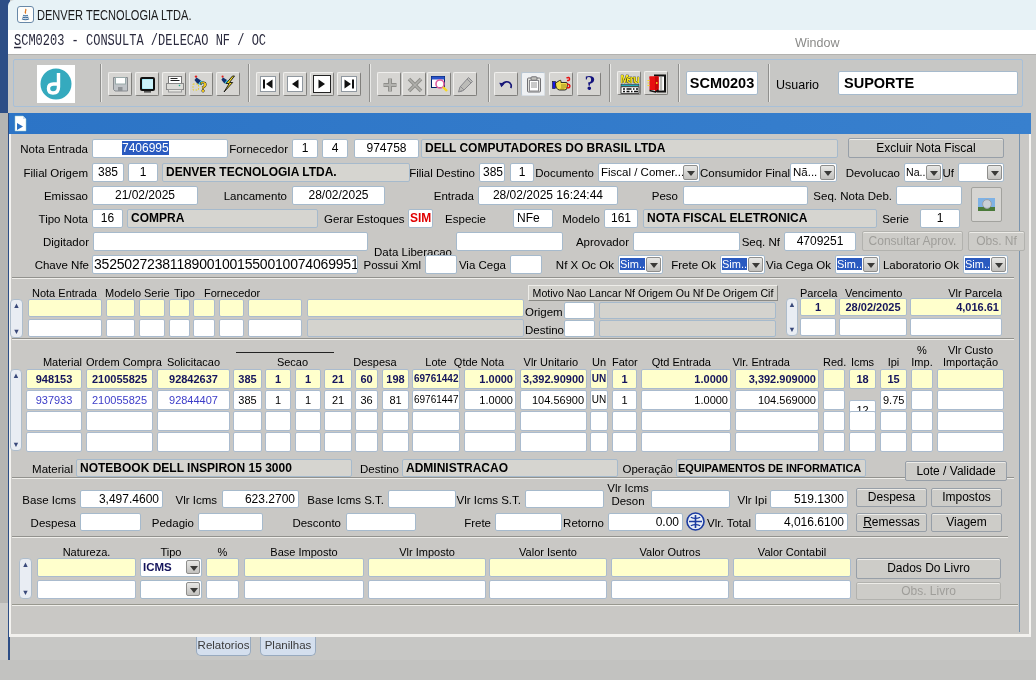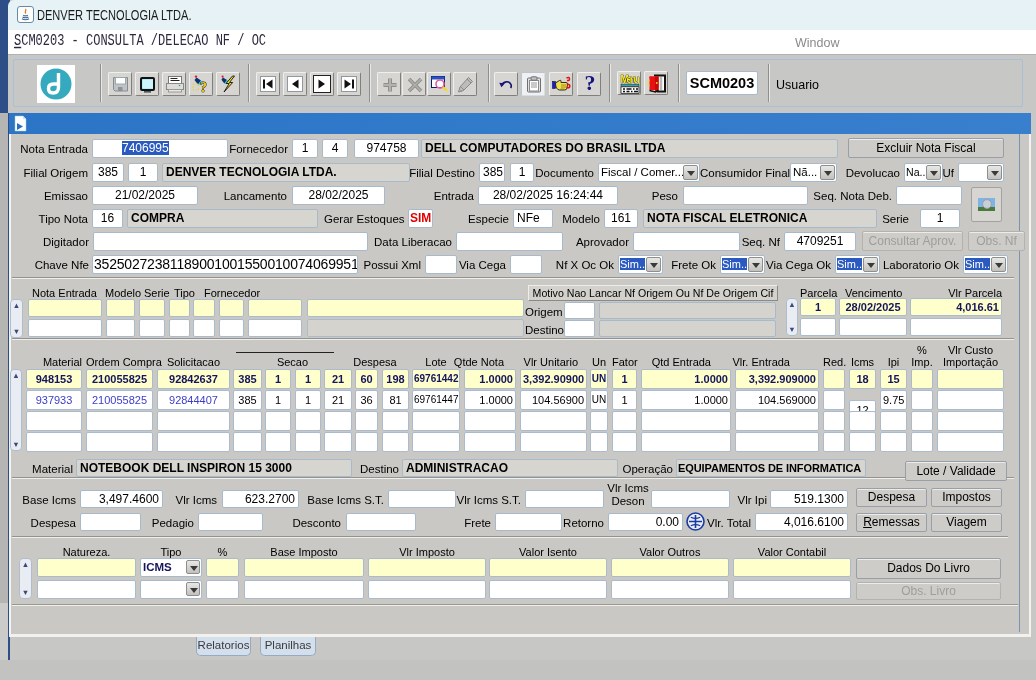--- a/index.html
+++ b/index.html
@@ -205,20 +205,21 @@
         <path d="M8 16 l3.5 -1.5 v-12 l-3.5 0 z" fill="#c80808"></path>
         <circle cx="9.8" cy="9" r="0.9" fill="#f8d820"></circle>
         <path d="M0.5 6.5 h2 M0.5 9 h1.5 M0.5 11.5 h2" stroke="#f8d820" stroke-width="1.2"></path>
         <path d="M2.5 16.5 l6 1.5 3 -2" stroke="#111" stroke-width="1.6" fill="none"></path>
       </svg>
     </div>
   <div class="sep" style="left:678px;top:64px;height:38px;"></div>
   <div class="abs" style="left:686px;top:71px;width:72px;height:24px;background:#fff;border:1px solid #a6bacc;border-radius:2px;font-size:14.5px;font-weight:bold;text-align:center;line-height:22px;">SCM0203</div>
   <div class="sep" style="left:768px;top:64px;height:38px;"></div>
   <div class="abs lbl" style="left:776px;top:78px;font-size:12.5px;">Usuario</div>
+  <div class="abs" style="left:838px;top:71px;width:180px;height:24px;background:#fff;border:1px solid #a6bacc;border-radius:2px;font-size:14.5px;font-weight:bold;line-height:22px;padding-left:5px;">SUPORTE</div>
 
   <div class="abs" style="left:9px;top:113px;width:1022px;height:21px;background:linear-gradient(90deg,#2c74c6,#3880ce);"></div>
   <div class="abs" style="left:14px;top:115px;width:13px;height:17px;">
     <svg width="13" height="17" viewBox="0 0 13 17">
       <path d="M1 1 h8 l3 3 v12 h-11 z" fill="#fff" stroke="#9cc" stroke-width="0.5"></path>
       <path d="M9 1 l3 3 h-3 z" fill="#cde"></path>
       <path d="M3 8 l6 3.5 -6 3.5 z" fill="#2a70c2"></path>
     </svg>
   </div>
 
@@ -270,31 +271,31 @@
       <rect y="9" width="17" height="4" fill="#4a7a3a"></rect>
       <circle cx="9" cy="6" r="4.4" fill="#c9cfd6" stroke="#9aa0a8"></circle>
     </svg>
   </div>
 
   <div class="lbl rt" style="left:8px;top:212px;width:80px;">Tipo Nota</div>
   <div class="fld ctr" style="left:92px;top:209px;width:31px;">16</div>
   <div class="fld ro" style="left:127px;top:209px;width:191px;">COMPRA</div>
   <div class="lbl rt" style="left:324px;top:212px;width:80px;">Gerar Estoques</div>
   <div class="fld ctr bold" style="left:408px;top:209px;width:25px;color:#e00000;padding:0 1px;">SIM</div>
-  <div class="lbl rt" style="left:429px;top:212px;width:80px;">Especie</div>
+  <div class="lbl rt" style="left:406px;top:212px;width:80px;">Especie</div>
   <div class="fld" style="left:513px;top:209px;width:40px;">NFe</div>
   <div class="lbl rt" style="left:520px;top:212px;width:80px;">Modelo</div>
   <div class="fld ctr" style="left:604px;top:209px;width:34px;">161</div>
   <div class="fld ro" style="left:643px;top:209px;width:234px;">NOTA FISCAL ELETRONICA</div>
   <div class="lbl rt" style="left:869px;top:212px;width:40px;">Serie</div>
   <div class="fld ctr" style="left:920px;top:209px;width:40px;">1</div>
 
   <div class="lbl rt" style="left:9px;top:235px;width:80px;">Digitador</div>
   <div class="fld" style="left:93px;top:232px;width:275px;"></div>
-  <div class="lbl rt" style="left:372px;top:235px;width:80px;text-align:right;">Data Liberacao</div>
+  <div class="lbl rt" style="left:372px;top:245px;width:80px;text-align:right;">Data Liberacao</div>
   <div class="fld" style="left:456px;top:232px;width:107px;"></div>
   <div class="lbl rt" style="left:549px;top:235px;width:80px;">Aprovador</div>
   <div class="fld" style="left:633px;top:232px;width:107px;"></div>
   <div class="lbl rt" style="left:700px;top:235px;width:80px;">Seq. Nf</div>
   <div class="fld ctr" style="left:784px;top:232px;width:72px;">4709251</div>
   <div class="btn dis" style="left:862px;top:231px;width:101px;height:20px;line-height:18px;">Consultar Aprov.</div>
   <div class="btn dis" style="left:968px;top:231px;width:57px;height:20px;line-height:18px;">Obs. Nf</div>
 
   <div class="lbl rt" style="left:9px;top:258px;width:80px;">Chave Nfe</div>
   <div class="fld" style="left:92px;top:255px;width:266px;font-size:14px;padding:0 1px;letter-spacing:-0.2px;">35250272381189001001550010074069951810043018</div>

